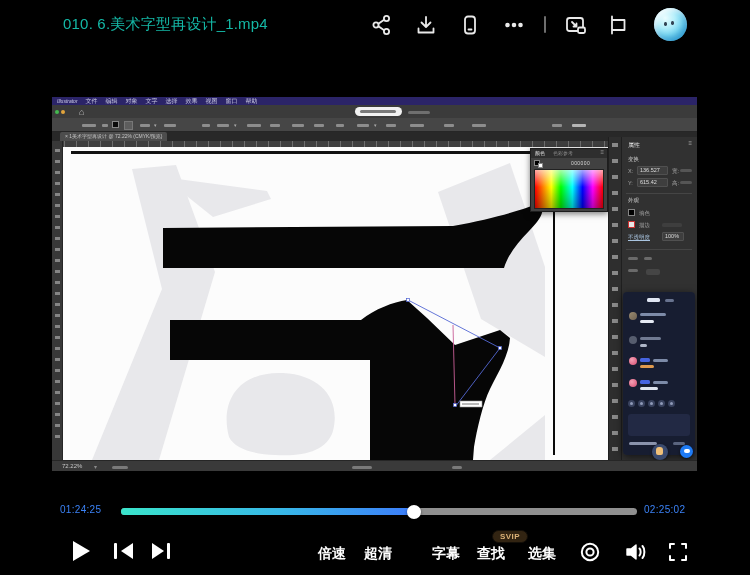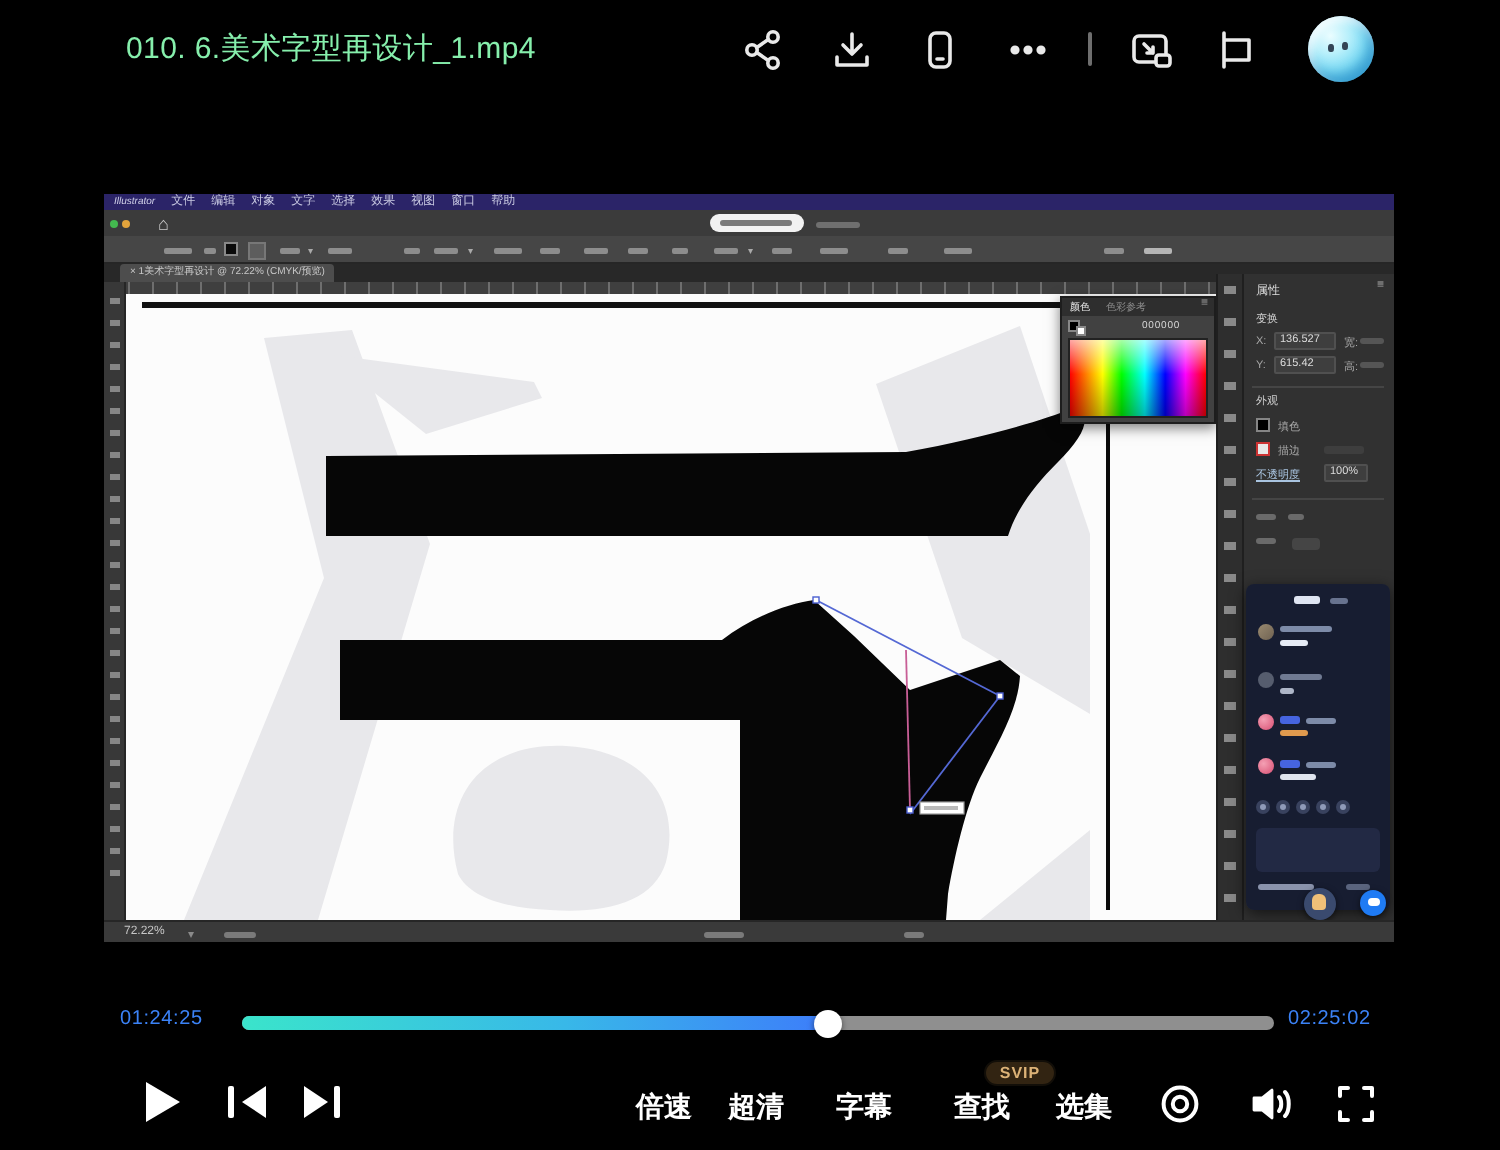--- a/index.html
+++ b/index.html
@@ -5,21 +5,21 @@
   * { box-sizing: border-box; margin: 0; padding: 0; }
   html,body { background:#000; }
   .stage {
     position: relative; width: 750px; height: 575px;
     background: #000; overflow: hidden;
     font-family: "Liberation Sans", sans-serif;
   }
   .b { position: absolute; background:#8b93a8; height:3px; border-radius:1.5px; }
 
   
-  .hdr-title { position:absolute; left:63px; top:15px; font-size:15px; color:#86efac; letter-spacing:.2px; }
+  .hdr-title { position:absolute; left:63px; top:15px; font-size:15px; color:#14b8a6; letter-spacing:.2px; }
   .icon-btn { position:absolute; width:26px; height:26px; display:flex; align-items:center; justify-content:center; cursor:pointer; }
   .icon-btn svg { stroke:#e9e9e9; fill:none; stroke-width:1.8; stroke-linecap:round; stroke-linejoin:round; }
   .hdr-sep { position:absolute; left:544px; top:16px; width:2px; height:17px; background:#6e6e6e; border-radius:1px; }
   .avatar { position:absolute; left:654px; top:8px; width:33px; height:33px; border-radius:50%;
     background: radial-gradient(circle at 34% 30%, #eafdff 0%, #b9f0fb 28%, #7edcf5 55%, #46bdea 80%, #2ba6dc 100%);
     box-shadow: inset -3px -4px 6px rgba(30,120,180,.45), inset 2px 3px 4px rgba(255,255,255,.8); }
   .avatar i { position:absolute; width:2.5px; height:3.5px; border-radius:50%; background:#345; }
   .avatar .e1 { left:10px; top:14px; } .avatar .e2 { left:17px; top:13px; }
 
   
@@ -359,21 +359,21 @@
     <span class="bar" style="left:0;"></span>
     <span class="tri" style="left:7px; border-right:12px solid #fff;"></span>
   </div>
   <div class="skip" style="left:152px;">
     <span class="tri" style="left:0; border-left:12px solid #fff;"></span>
     <span class="bar" style="left:15px;"></span>
   </div>
 
   <div class="ctl-label" style="left:318px;">倍速</div>
   <div class="ctl-label" style="left:364px;">超清</div>
-  <div class="ctl-label" style="left:418px;">字幕</div>
+  <div class="ctl-label" style="left:432px;">字幕</div>
   <div class="ctl-label" style="left:477px;">查找</div>
   <div class="badge">SVIP</div>
   <div class="ctl-label" style="left:528px;">选集</div>
 
   <div class="ctl-svg" style="left:579px; top:541px;">
     <svg width="22" height="22" viewBox="0 0 22 22">
       <circle cx="11" cy="11" r="8.2"></circle>
         <circle cx="11" cy="11" r="3.6"></circle>
     </svg>
   </div>

